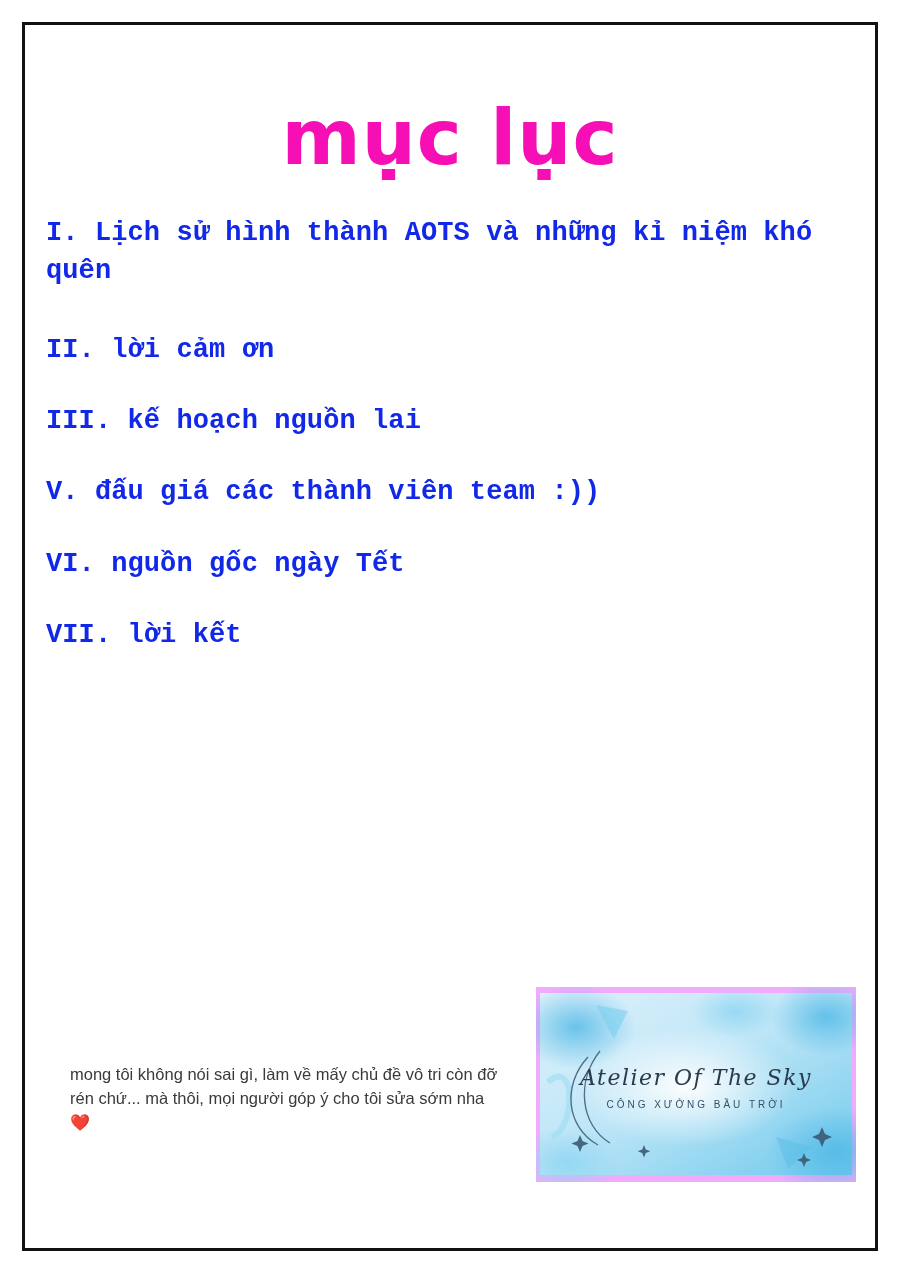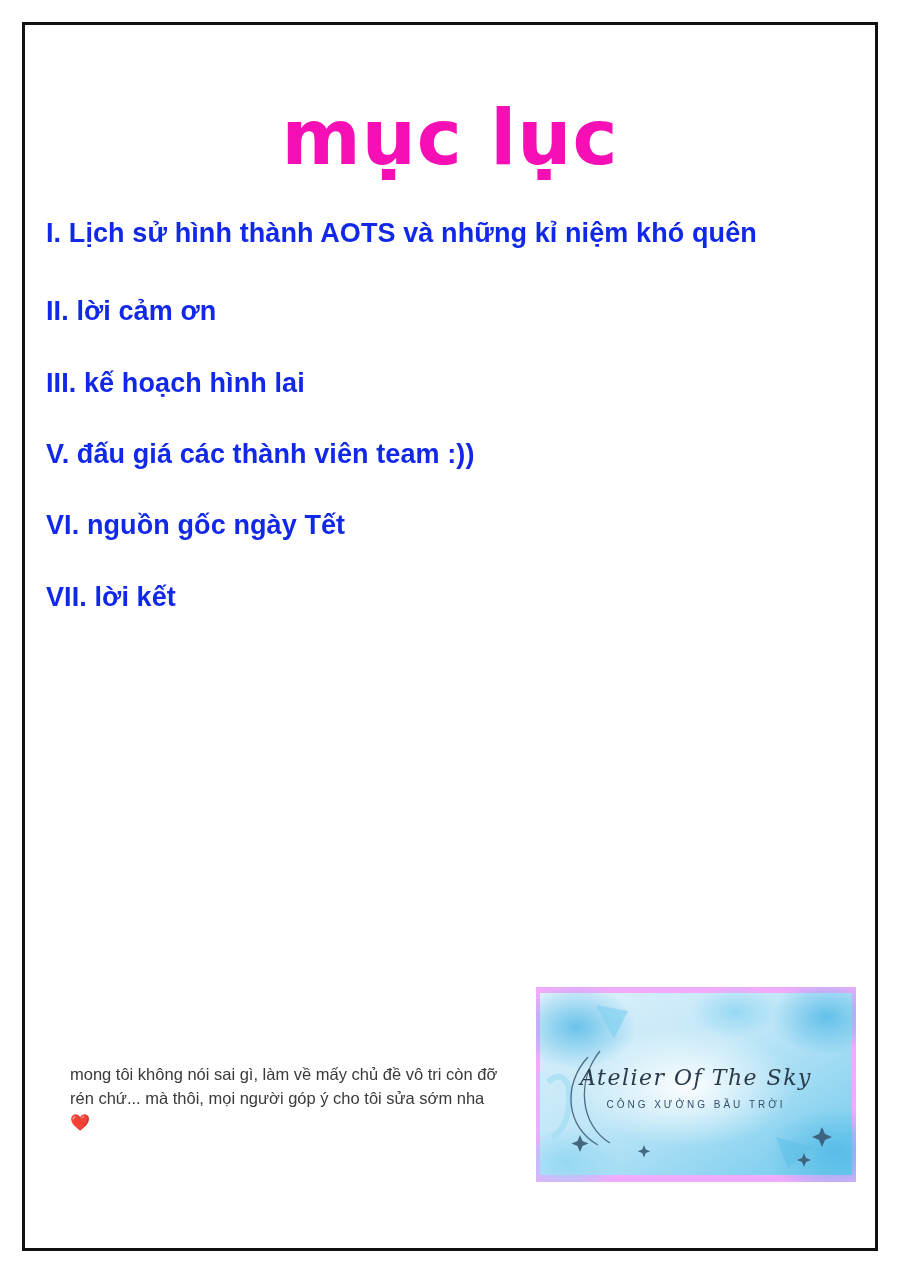--- a/index.html
+++ b/index.html
@@ -46,21 +46,21 @@
     line-height: 1.0;
     letter-spacing: 1px;
     margin-top: 56px;
     margin-bottom: 38px;
   }
   .toc {
     margin-left: 2px;
   }
   .toc-item {
     color: #1128e8;
-    font-family: Liberation Sans, sans-serif;
+    font-family: Liberation Mono, monospace;
     font-weight: bold;
     font-size: 27px;
     line-height: 1.42;
     margin-bottom: 33px;
     letter-spacing: 0.1px;
   }
   .toc-item.first {
     max-width: 790px;
     margin-bottom: 40px;
   }
@@ -136,21 +136,21 @@
 <div class="page">
   <div class="page-frame"></div>
 
   <div class="content">
 
     <div class="doc-title">mục lục</div>
 
     <div class="toc">
       <div class="toc-item first">I. Lịch sử hình thành AOTS và những kỉ niệm khó quên</div>
       <div class="toc-item">II. lời cảm ơn</div>
-      <div class="toc-item">III. kế hoạch hình lai</div>
+      <div class="toc-item">III. kế hoạch nguồn lai</div>
       <div class="toc-item">V. đấu giá các thành viên team :))</div>
       <div class="toc-item">VI. nguồn gốc ngày Tết</div>
       <div class="toc-item">VII. lời kết</div>
     </div>
 
     <div class="footer-area">
 
 
       <div class="note">
         <span>mong tôi không nói sai gì, làm về mấy chủ đề vô tri còn đỡ rén chứ... mà thôi, mọi người góp ý cho tôi sửa sớm nha</span>

